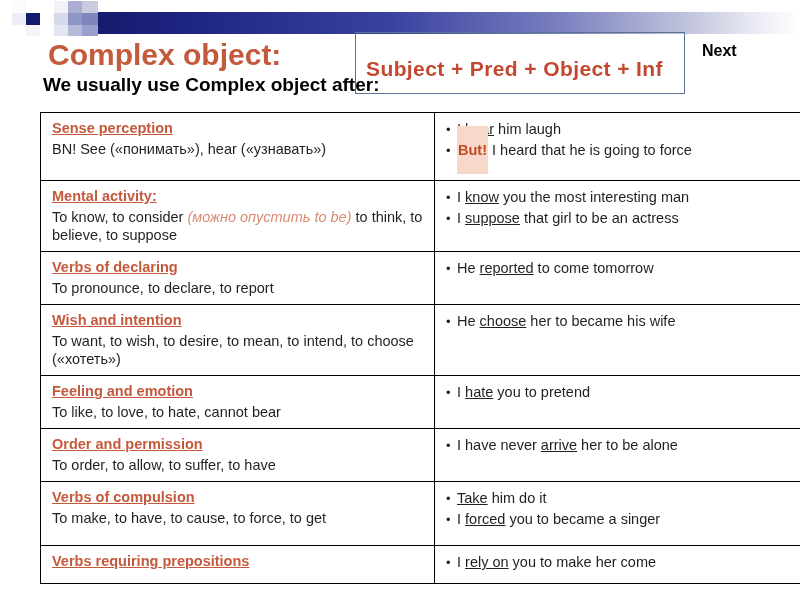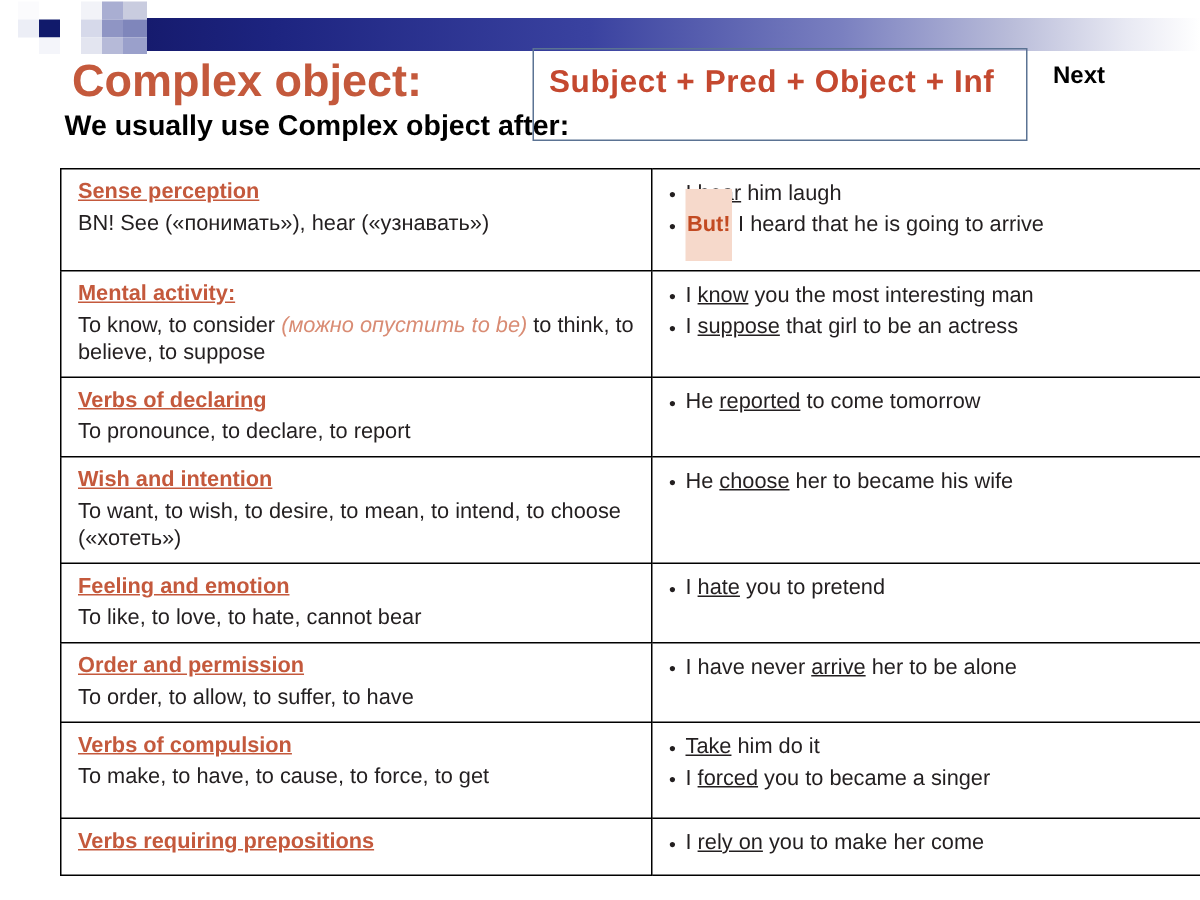--- a/index.html
+++ b/index.html
@@ -87,21 +87,21 @@
     top: 32px;
     width: 330px;
     height: 62px;
     border: 1px solid #5b7393;
     background: transparent;
     box-sizing: border-box;
   }
   #formula-text {
     position: absolute;
     left: 366px;
-    top: 42px;
+    top: 56px;
     width: 320px;
     font-size: 21px;
     font-weight: bold;
     color: #c4482f;
     line-height: 26px;
     letter-spacing: 0.4px;
   }
 
   
   #next-button {
@@ -221,21 +221,21 @@
 
 <div id="next-button">Next</div>
 
 <table id="verb-table">
   <tbody>
       <tr class="r1">
         <td class="col-left"><span class="cat-title">Sense perception</span><div class="cat-body"><span>BN! See («понимать»), hear («узнавать»)</span></div></td>
         <td class="col-right">
           <ul class="ex-list">
             <li><span>I </span><span class="u">hear</span><span> him  laugh</span></li>
-            <li><span class="but">But!</span><span> I heard that he is going to arrive</span></li>
+            <li><span class="but">But!</span><span> I heard that he is going to force</span></li>
           </ul>
         </td>
       </tr>
       <tr class="r2">
         <td class="col-left"><span class="cat-title">Mental activity:</span><div class="cat-body"><span>To know,  to consider </span><span class="ru-note">(можно опустить to be)</span><span> to think, to believe, to suppose</span></div></td>
         <td class="col-right">
           <ul class="ex-list">
             <li><span>I </span><span class="u">know</span><span> you the most interesting man</span></li>
             <li><span>I </span><span class="u">suppose</span><span> that girl to be an actress</span></li>
           </ul>

